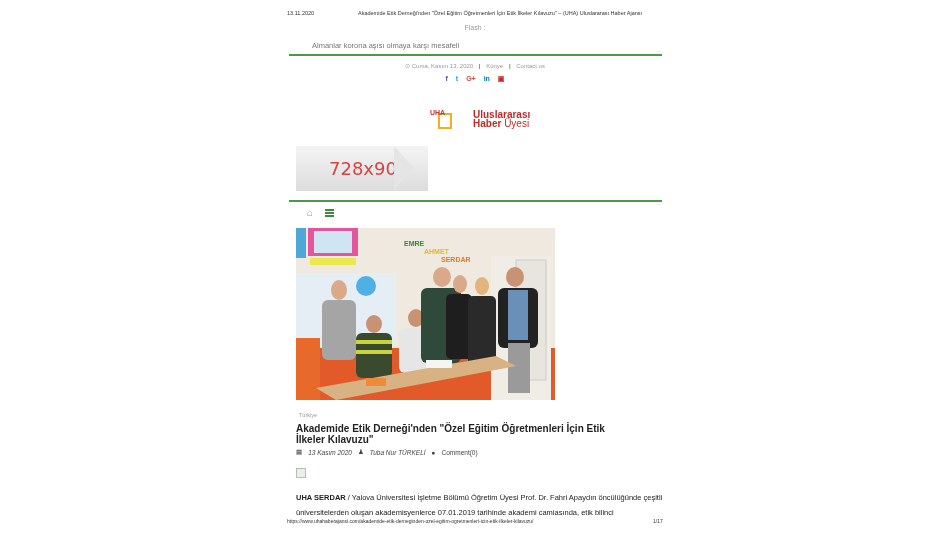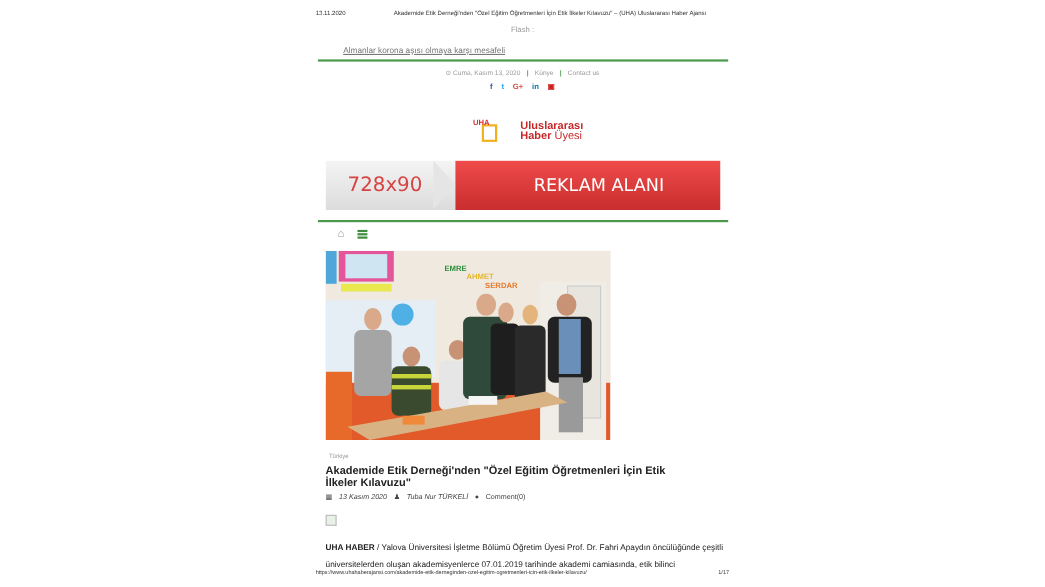--- a/index.html
+++ b/index.html
@@ -1,36 +1,36 @@
 <!DOCTYPE html>
 <html><head>
 <meta charset="utf-8">
 <style>
   html, body { margin:0; padding:0; }
   body { width:950px; height:534px; background:#ffffff; position:relative; overflow:hidden; font-family:"Liberation Sans", sans-serif; color:#222; }
   .abs { position:absolute; }
   .print-date { left:287px; top:10px; font-size:5.5px; color:#333; }
   .print-title { left:358px; top:10px; font-size:5.5px; color:#333; }
   .flash { left:0; width:950px; top:24px; text-align:center; font-size:7px; color:#999; }
-  .ticker { left:312px; top:41px; font-size:7.5px; color:#777;text-decoration:underline; }
+  .ticker { left:312px; top:41px; font-size:7.5px; color:#777; }
   .hr-green { left:289px; width:373px; height:2px; background:#4a9a4a; }
   .info-row { left:0; width:950px; top:62px; text-align:center; font-size:6px; color:#999; }
   .info-row .sep { color:#4a9a4a; margin:0 4px; font-weight:bold; }
   .social { left:0; width:950px; top:75px; text-align:center; font-size:7px; }
   .social span { margin:0 3px; font-weight:bold; }
   .logo { left:430px; top:109px; display:flex; align-items:center; }
   .logo-badge { width:22px; height:20px; position:relative; }
   .logo-badge .uha { position:absolute; left:0; top:0; font-size:7px; font-weight:bold; color:#d32f2f; }
   .logo-badge .box { position:absolute; left:8px; top:4px; width:14px; height:16px; border:2px solid #f2b01e; box-sizing:border-box; }
   .logo-text { margin-left:21px; line-height:9px; }
   .logo-text .l1 { font-size:10px; font-weight:bold; color:#c62828; }
   .logo-text .l2 { font-size:10px; color:#c62828; }
   .logo-text .l2 b { font-weight:bold; }
   .ad { left:296px; top:146px; width:359px; height:45px; display:flex; overflow:hidden; }
-  .ad-left { width:118px; background:linear-gradient(#f4f4f4,#dcdcdc); color:#d84343; font-size:18px; display:flex; align-items:center; padding-left:20px; box-sizing:border-box; font-family:"DejaVu Sans", sans-serif; }
+  .ad-left { width:132px; background:linear-gradient(#f4f4f4,#dcdcdc); color:#d84343; font-size:18px; display:flex; align-items:center; padding-left:33px; box-sizing:border-box; font-family:"DejaVu Sans", sans-serif; }
   .ad-arrow { width:0; height:0; border-top:22.5px solid transparent; border-bottom:22.5px solid transparent; border-left:20px solid #e5e5e5; position:absolute; left:98px; top:0; z-index:2; }
   .ad-right { flex:1; background:linear-gradient(#ef4b4b,#c92d2d); color:#fff; font-size:16px; display:flex; align-items:center; justify-content:center; padding-left:20px; font-family:"DejaVu Sans", sans-serif; }
   .nav { left:307px; top:207px; display:flex; gap:12px; align-items:center; }
   .home-icon { font-size:10px; color:#999; }
   .menu-icon { width:9px; height:8px; display:flex; flex-direction:column; justify-content:space-between; }
   .menu-icon i { display:block; height:2px; background:#3d8c3d; }
   .photo { left:296px; top:228px; width:259px; height:172px; overflow:hidden; background:#efe9e1; }
   .category { left:299px; top:412px; font-size:5.5px; color:#999; }
   .headline { left:296px; top:423px; width:340px; font-size:10px; font-weight:bold; color:#222; line-height:11px; }
   .meta { left:296px; top:448px; font-size:6.5px; color:#444; display:flex; gap:6px; align-items:center; }
@@ -75,21 +75,20 @@
   </div>
   <div class="logo-text">
     <div class="l1">Uluslararası</div>
     <div class="l2"><b>Haber</b><span> Üyesi</span></div>
   </div>
 </div>
 
 <div class="abs ad">
   <div class="ad-left">728x90</div>
   <div class="ad-arrow"></div>
-  <div class="ad-right">REKLAM ALANI</div>
 </div>
 
 <div class="abs hr-green" style="top:200px;"></div>
 
 <div class="abs nav">
   <span class="home-icon">⌂</span>
   <span class="menu-icon">
       <i></i>
       <i></i>
       <i></i>
@@ -145,16 +144,16 @@
   <span>▦</span>
   <em>13 Kasım 2020</em>
   <span>♟</span>
   <em>Tuba Nur TÜRKELİ</em>
   <span>●</span>
   <span>Comment(0)</span>
 </div>
 
 <div class="abs broken-img"></div>
 
-<div class="abs body-text"><b>UHA HABER</b><span> / Yalova Üniversitesi İşletme Bölümü Öğretim Üyesi Prof. Dr. Fahri Apaydın öncülüğünde çeşitli üniversitelerden oluşan akademisyenlerce 07.01.2019 tarihinde akademi camiasında, etik bilinci</span></div>
+<div class="abs body-text"><b>UHA SERDAR</b><span> / Yalova Üniversitesi İşletme Bölümü Öğretim Üyesi Prof. Dr. Fahri Apaydın öncülüğünde çeşitli üniversitelerden oluşan akademisyenlerce 07.01.2019 tarihinde akademi camiasında, etik bilinci</span></div>
 
 <div class="abs footer-url">https://www.uhahaberajansi.com/akademide-etik-derneginden-ozel-egitim-ogretmenleri-icin-etik-ilkeler-kilavuzu/</div>
 <div class="abs footer-page">1/17</div>
 
 </body></html>

